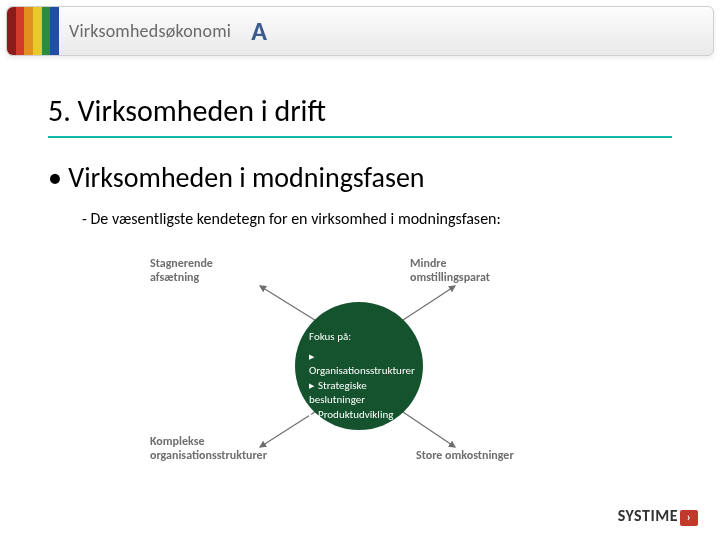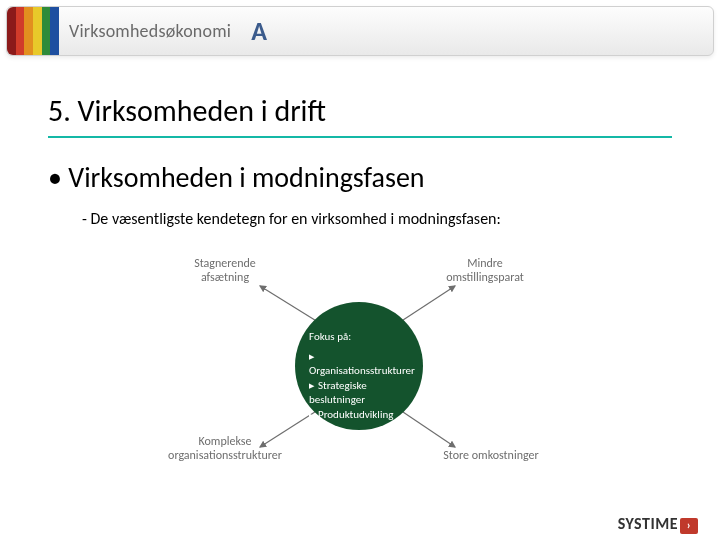--- a/index.html
+++ b/index.html
@@ -77,30 +77,30 @@
     color: #fff;
     font-size: 11px;
     line-height: 1.35;
     padding: 28px 14px 14px 14px;
     box-sizing: border-box;
   }
   .circle .ctitle { margin-bottom: 4px; }
   .circle .citem::before {
     content: "▶ "; font-size: 7px; vertical-align: middle; margin-right:2px;
   }
-  .dlabel { position:absolute; width:150px; text-align:center; line-height:1.2; }
+  .dlabel { position:absolute; width:150px; line-height:1.2;font-weight:bold; }
   .tl { left: 0; top: 14px; }
   .tr { left: 260px; top: 14px; }
   .bl { left: 0; top: 192px; }
   .br { left: 266px; top: 206px; }
   svg.arrows { position:absolute; left:0; top:0; width:420px; height:250px; }
   .footer-logo {
     position: absolute;
     right: 22px;
-    bottom: 6px;
+    bottom: 14px;
     text-align: right;
     margin-top: 25px;
   }
   .systime-t {
     font-weight: 700;
     font-size: 16px;
     letter-spacing: .5px;
     color: #333;
   }
   .systime-t .arrow-badge {

